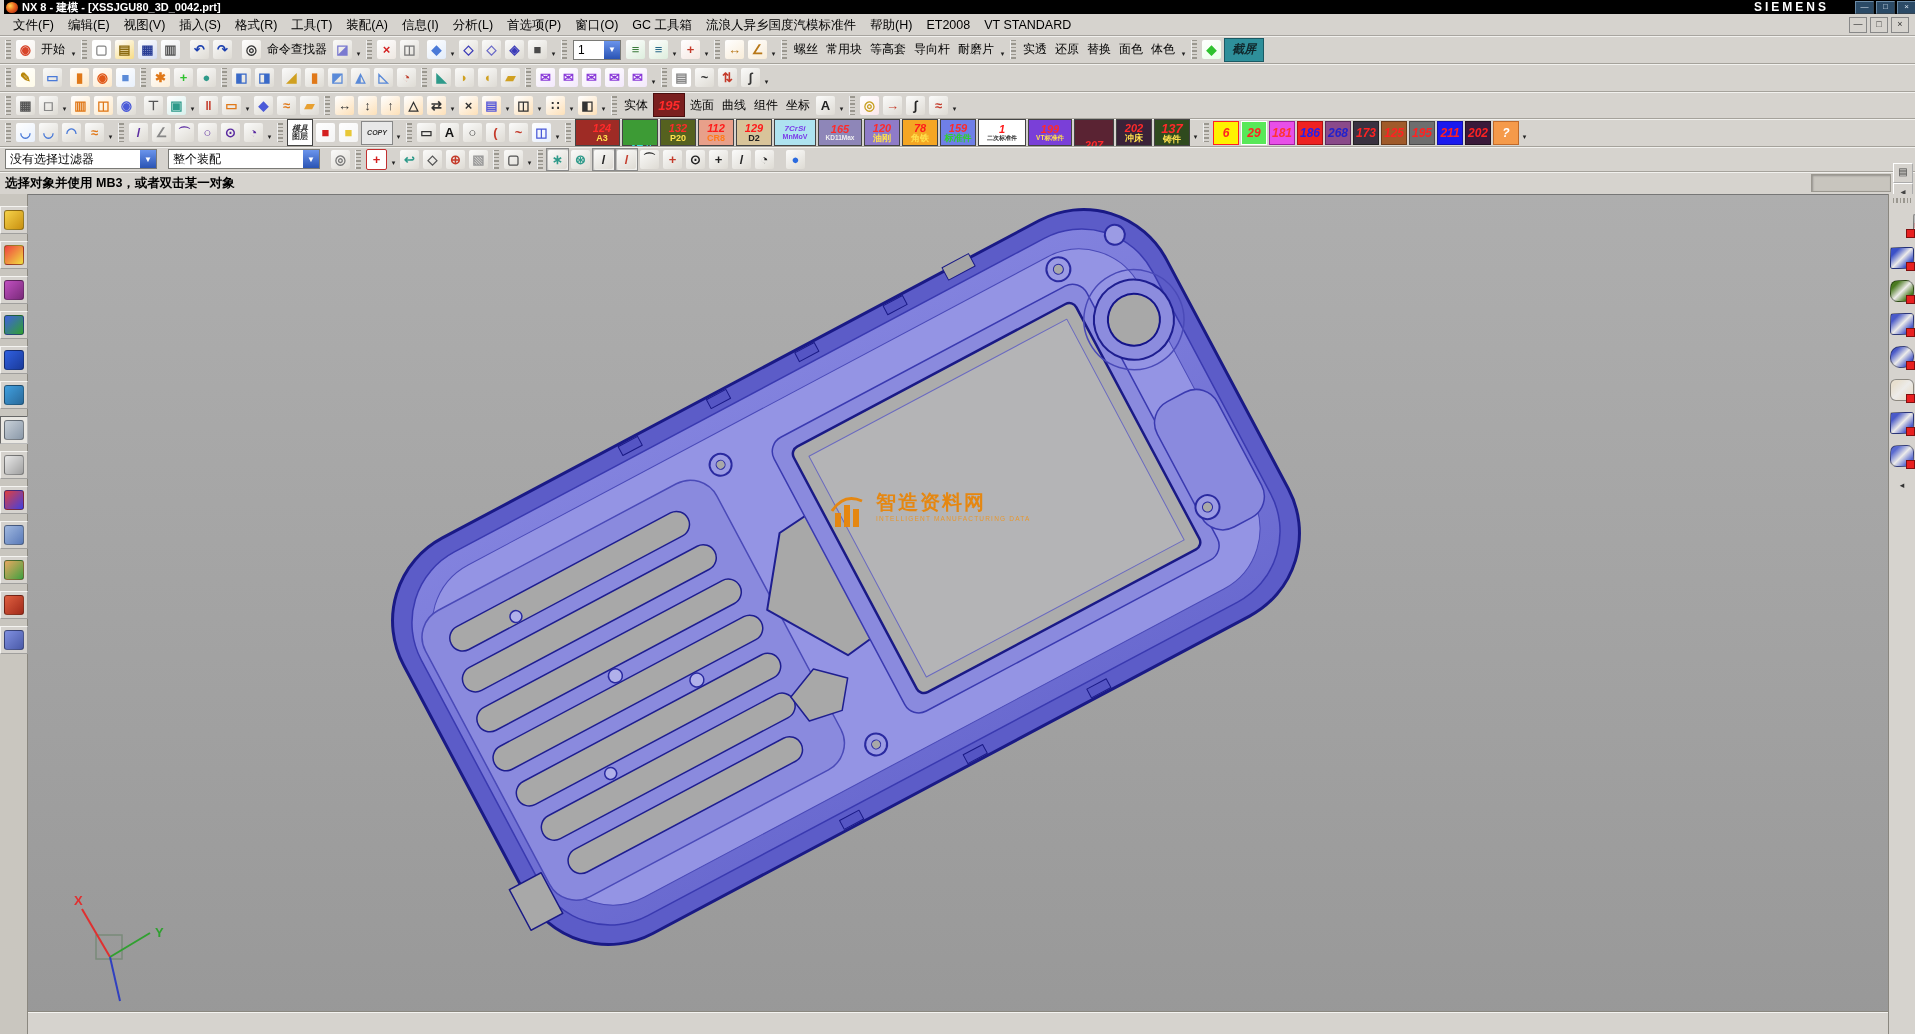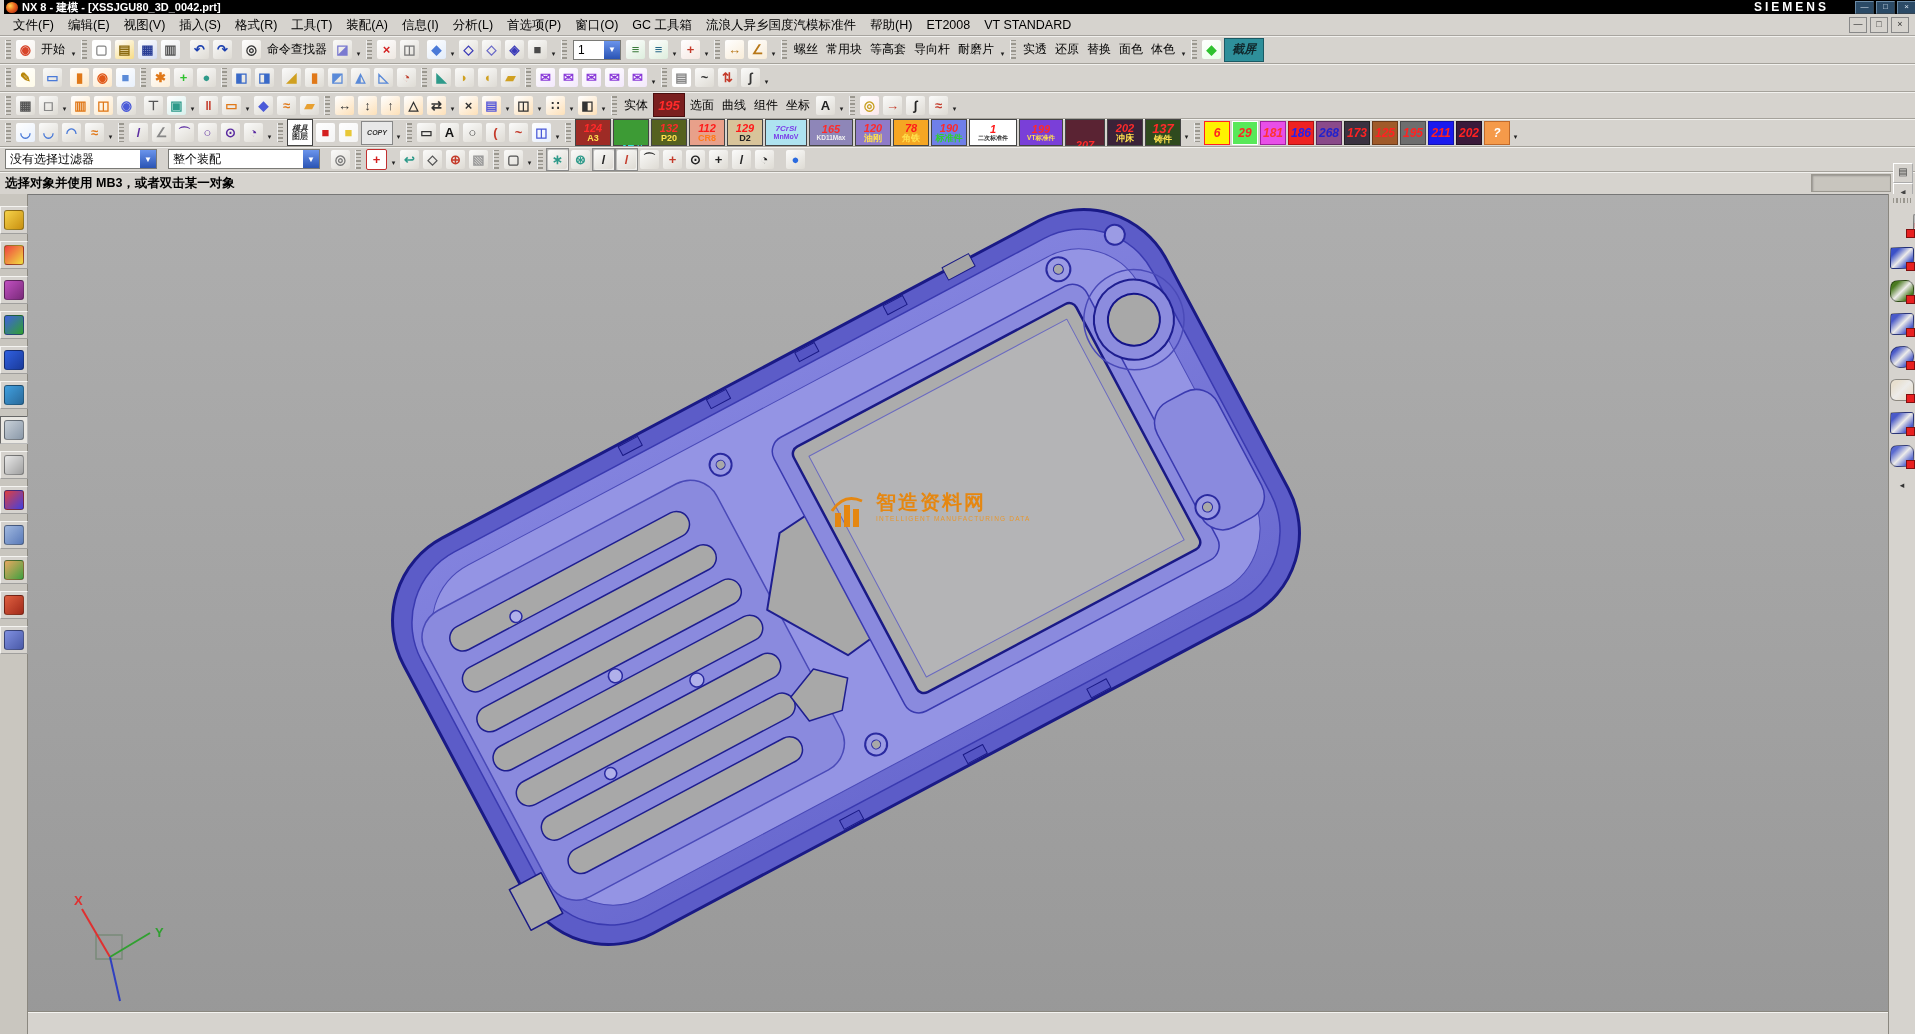--- a/index.html
+++ b/index.html
@@ -455,21 +455,21 @@
           <div class="ic" style="color: rgb(196, 58, 42);">(</div>
         </div>
         <div class="tbtn">
           <div class="ic" style="color: rgb(196, 58, 42);">~</div>
         </div>
         <div class="tbtn">
           <div class="ic" style="background: linear-gradient(145deg, rgb(255, 255, 255), rgb(232, 240, 252)); color: rgb(74, 90, 216);">◫</div>
         </div>
         <div class="dd">▾</div>
         <div class="grip"></div>
-        <div class="tile2" style="width: 34px; background: rgb(158, 43, 37);">
+        <div class="tile2" style="width: 34px; background: rgb(158, 43, 37); padding-left: 9px;">
           <span class="ta" style="color: rgb(255, 42, 42); font-size: 11px;">124</span>
           <span class="tb" style="color: rgb(255, 225, 77); font-size: 9px;">A3</span>
         </div>
         <div class="tile2" style="width: 34px; background: rgb(61, 155, 53); gap: 24px;">
           <span class="ta" style="color: rgb(255, 42, 42); font-size: 11px;">140</span>
           <span class="tb" style="color: rgb(53, 224, 224); font-size: 14px;">45#</span>
         </div>
         <div class="tile2" style="width: 34px; background: rgb(85, 97, 31);">
           <span class="ta" style="color: rgb(255, 42, 42); font-size: 11px;">132</span>
           <span class="tb" style="color: rgb(255, 225, 77); font-size: 9px;">P20</span>
@@ -492,21 +492,21 @@
         </div>
         <div class="tile2" style="width: 34px; background: rgb(143, 123, 200);">
           <span class="ta" style="color: rgb(255, 42, 42); font-size: 11px;">120</span>
           <span class="tb" style="color: rgb(255, 225, 77); font-size: 9px;">油刚</span>
         </div>
         <div class="tile2" style="width: 34px; background: rgb(245, 166, 35);">
           <span class="ta" style="color: rgb(255, 26, 26); font-size: 11px;">78</span>
           <span class="tb" style="color: rgb(255, 225, 77); font-size: 9px;">角铁</span>
         </div>
         <div class="tile2" style="width: 34px; background: rgb(111, 127, 232);">
-          <span class="ta" style="color: rgb(255, 42, 42); font-size: 11px;">190</span>
+          <span class="ta" style="color: rgb(255, 42, 42); font-size: 11px;">159</span>
           <span class="tb" style="color: rgb(47, 208, 47); font-size: 9px;">标准件</span>
         </div>
         <div class="tile2" style="width: 46px; background: rgb(255, 255, 255);">
           <span class="ta" style="color: rgb(255, 26, 26); font-size: 11px;">1</span>
           <span class="tb" style="color: rgb(51, 51, 51); font-size: 6px;">二次标准件</span>
         </div>
         <div class="tile2" style="width: 42px; background: rgb(122, 63, 216);">
           <span class="ta" style="color: rgb(255, 42, 42); font-size: 11px;">199</span>
           <span class="tb" style="color: rgb(255, 225, 77); font-size: 6.5px;">VT标准件</span>
         </div>

